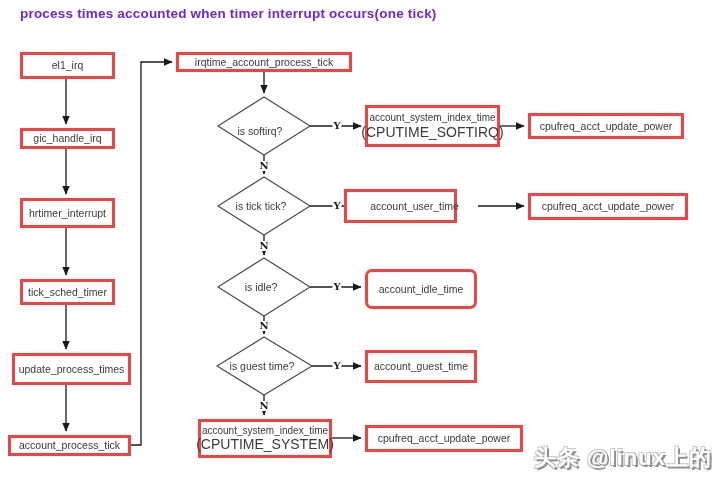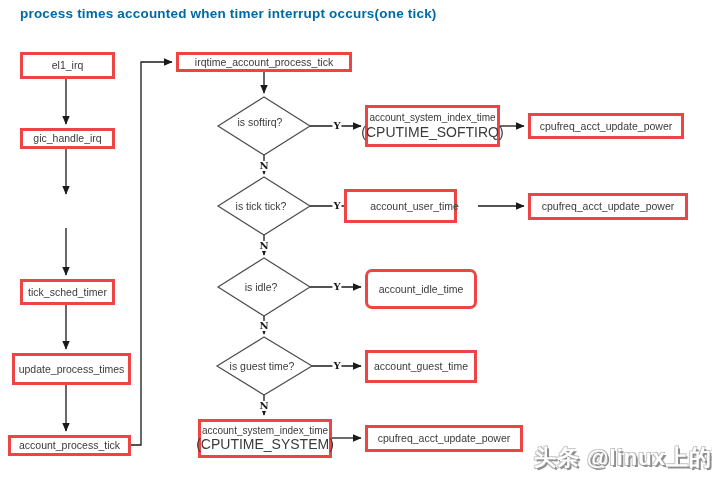--- a/index.html
+++ b/index.html
@@ -1,21 +1,21 @@
 <!DOCTYPE html>
 <html><head>
 <meta charset="utf-8">
 <style>
   html,body{margin:0;padding:0;background:#ffffff;}
   #stage{
     position:relative;width:712px;height:480px;background:#ffffff;overflow:hidden;
     font-family:"Liberation Sans","DejaVu Sans",sans-serif;
   }
   #title{
-    position:absolute;left:20px;top:6px;font-size:13.5px;font-weight:bold;color:#0369a1;
+    position:absolute;left:20px;top:6px;font-size:13.5px;font-weight:bold;color:#6d28d9;
     letter-spacing:.2px;
   }
   svg#wires{position:absolute;left:0;top:0;pointer-events:none;}
   .node{
     position:absolute;box-sizing:border-box;border:3px solid #ef4444;background:#ffffff;
     display:flex;align-items:center;justify-content:center;flex-direction:column;
     font-size:10.5px;color:#3a3a3a;text-align:center;line-height:1.15;white-space:nowrap;
   }
   .node .sub{font-size:14px;}
   .dlabel{
@@ -79,35 +79,38 @@
       <polygon points="264,337 217,366 264,395 312,366"></polygon>
     </g>
   </svg>
 
   <div class="node" style="left:20px;top:52px;width:95px;height:27px;">
     <span>el1_irq</span>
   </div>
   <div class="node" style="left:20px;top:128px;width:95px;height:21px;">
     <span>gic_handle_irq</span>
   </div>
+  <div class="node" style="left:20px;top:198px;width:95px;height:30px;">
+    <span>hrtimer_interrupt</span>
+  </div>
   <div class="node" style="left:20px;top:279px;width:95px;height:26px;">
     <span>tick_sched_timer</span>
   </div>
   <div class="node" style="left:12px;top:353px;width:119px;height:32px;align-items:center;">
     <span>update_process_times</span>
   </div>
   <div class="node" style="left:176px;top:52px;width:176px;height:20px;">
     <span>irqtime_account_process_tick</span>
   </div>
 
   <div class="node" style="left:8px;top:435px;width:123px;height:21px;">
     <span>account_process_tick</span>
   </div>
 
-  <div class="dlabel" style="left:260px;top:122px;">is softirq?</div>
+  <div class="dlabel" style="left:260px;top:131px;">is softirq?</div>
   <div class="dlabel" style="left:261px;top:206px;">is tick tick?</div>
   <div class="dlabel" style="left:261px;top:287px;">is idle?</div>
   <div class="dlabel" style="left:262px;top:366px;">is guest time?</div>
 
   <span class="branch" style="left:337px;top:126px;">Y</span>
   <span class="branch" style="left:337px;top:206px;">Y</span>
   <span class="branch" style="left:337px;top:287px;">Y</span>
   <span class="branch" style="left:337px;top:366px;">Y</span>
   <span class="branch" style="left:264px;top:166px;">N</span>
   <span class="branch" style="left:264px;top:246px;">N</span>

